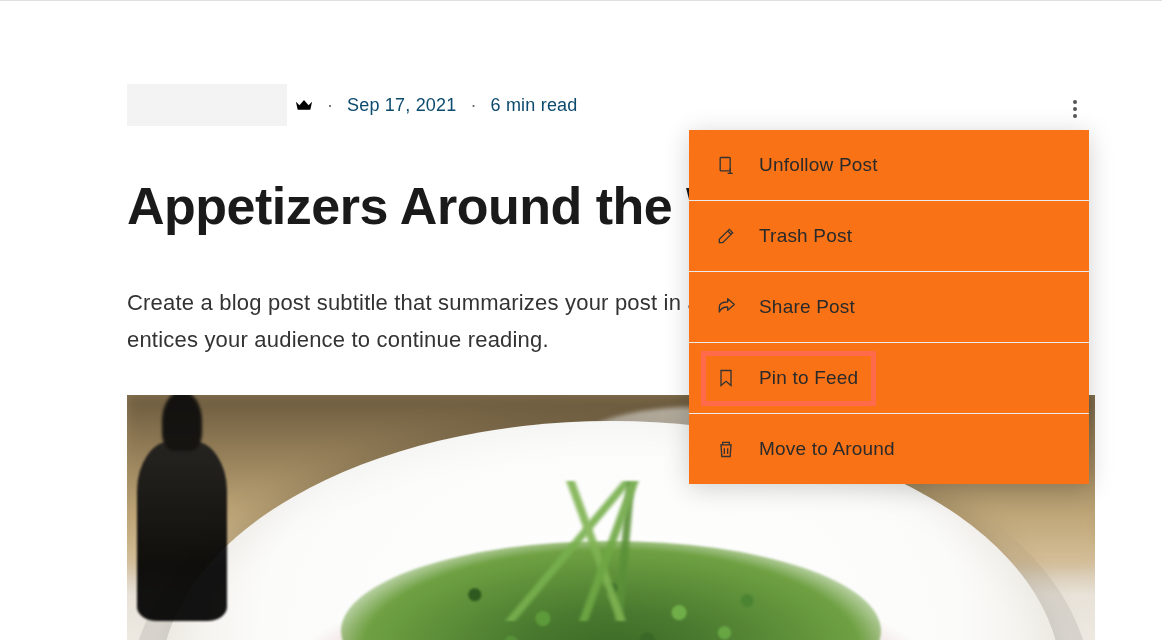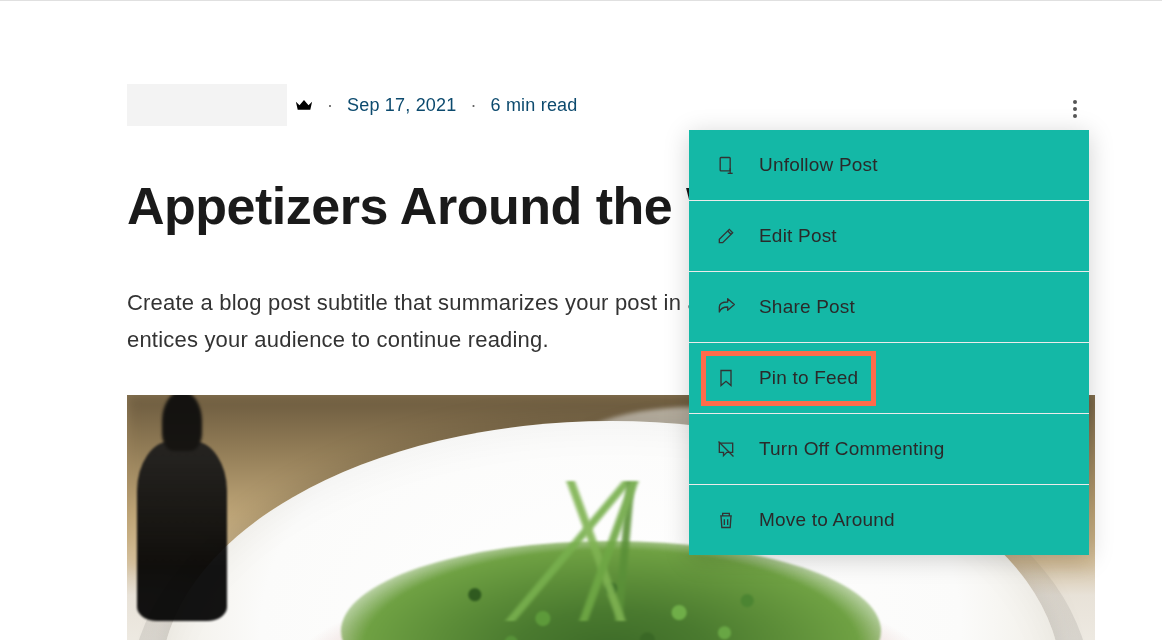--- a/index.html
+++ b/index.html
@@ -201,21 +201,21 @@
       border-radius: 50%;
       box-shadow: 0 6px 18px rgba(0,0,0,0.18);
       opacity: 0.55;
       filter: blur(2px);
     }
     .dropdown {
       position: absolute;
       top: 130px;
       right: 73px;
       width: 400px;
-      background: #14b8a6;
+      background: #f97316;
       box-shadow: 0 4px 24px rgba(0,0,0,0.18);
       z-index: 10;
     }
     .dropdown-item {
       display: flex;
       align-items: center;
       padding: 24px 26px;
       gap: 22px;
       cursor: pointer;
       border-bottom: 1px solid #ecebeb;
@@ -301,50 +301,41 @@
     <span class="label">Unfollow Post</span>
   </div>
 
   <div class="dropdown-item">
     <span class="icon-wrap">
       <svg viewBox="0 0 24 24" width="20" height="20" fill="none" stroke="#333" stroke-width="1.6">
         <path d="M4 20 L4 16 L16 4 L20 8 L8 20 Z"></path>
         <line x1="14" y1="6" x2="18" y2="10"></line>
       </svg>
     </span>
-    <span class="label">Edit Post</span>
+    <span class="label">Trash Post</span>
   </div>
 
   <div class="dropdown-item">
     <span class="icon-wrap">
       <svg viewBox="0 0 24 24" width="20" height="20" fill="none" stroke="#333" stroke-width="1.6">
         <path d="M4 12 C 4 8, 8 6, 14 6 L14 2 L22 9 L14 16 L14 12 C 9 12, 6 13, 4 18 Z" stroke-linejoin="round"></path>
       </svg>
     </span>
     <span class="label">Share Post</span>
   </div>
 
   <div class="dropdown-item" id="pin-item">
     <span class="icon-wrap">
       <svg viewBox="0 0 24 24" width="20" height="20" fill="none" stroke="#333" stroke-width="1.6">
         <path d="M6 3 L18 3 L18 21 L12 16 L6 21 Z"></path>
       </svg>
     </span>
     <span class="label">Pin to Feed</span>
   </div>
 
-  <div class="dropdown-item">
-    <span class="icon-wrap">
-      <svg viewBox="0 0 24 24" width="20" height="20" fill="none" stroke="#333" stroke-width="1.6">
-        <path d="M4 5 L20 5 L20 16 L13 16 L9 20 L9 16 L4 16 Z"></path>
-        <line x1="3" y1="3" x2="21" y2="21"></line>
-      </svg>
-    </span>
-    <span class="label">Turn Off Commenting</span>
-  </div>
 
   <div class="dropdown-item">
     <span class="icon-wrap">
       <svg viewBox="0 0 24 24" width="20" height="20" fill="none" stroke="#333" stroke-width="1.6">
         <path d="M5 7 L19 7 M8 7 L8 4 L16 4 L16 7 M6 7 L7 21 L17 21 L18 7"></path>
         <line x1="10" y1="11" x2="10" y2="18"></line>
         <line x1="14" y1="11" x2="14" y2="18"></line>
       </svg>
     </span>
     <span class="label">Move to Around</span>

